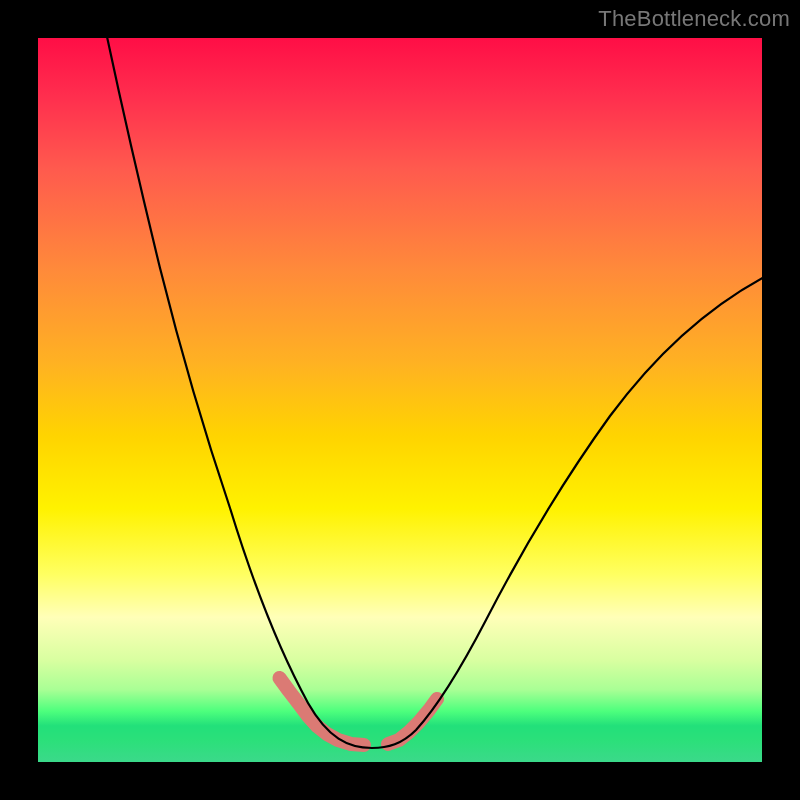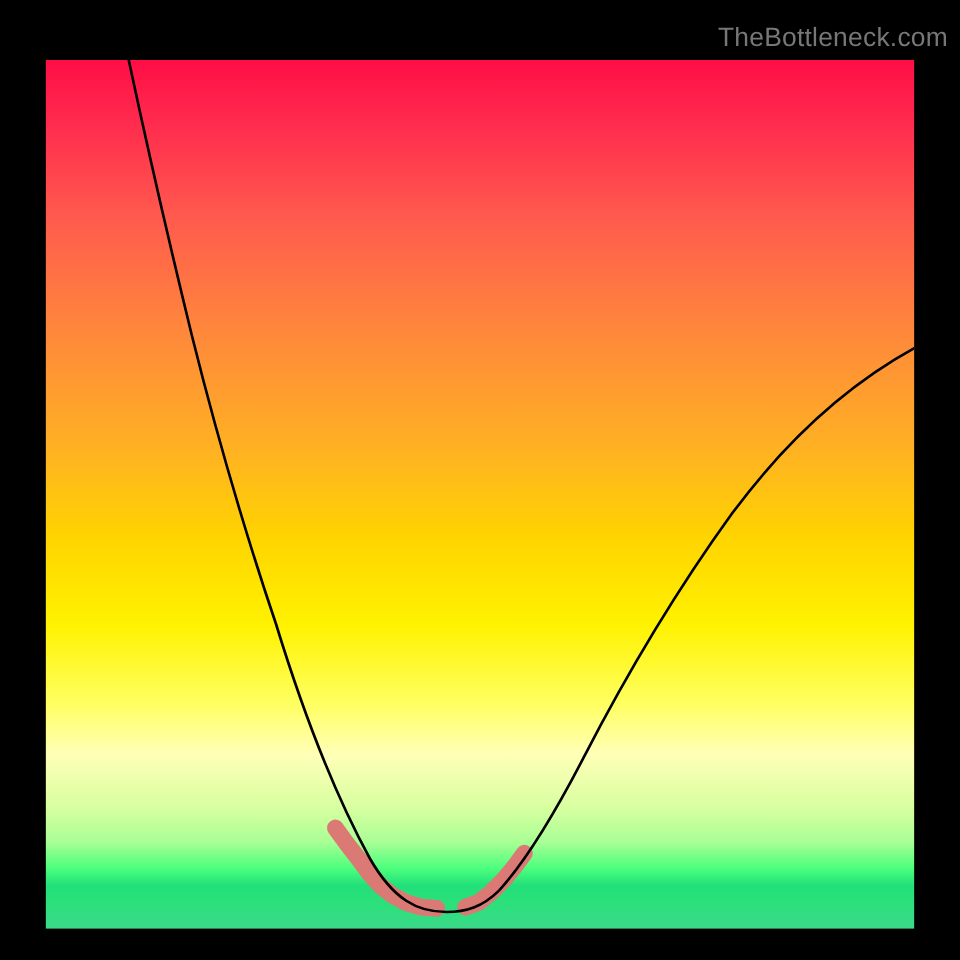--- a/index.html
+++ b/index.html
@@ -6,21 +6,21 @@
     margin: 0;
     padding: 0;
     width: 800px;
     height: 800px;
     background: #000;
     overflow: hidden;
     font-family: Arial, Helvetica, sans-serif;
   }
   .frame {
     position: absolute;
-    top: 12px;
+    top: 0;
     left: 0;
     width: 800px;
     height: 708px;
     background: #000;
   }
   .watermark {
     position: absolute;
     top: 6px;
     right: 10px;
     color: #777;

